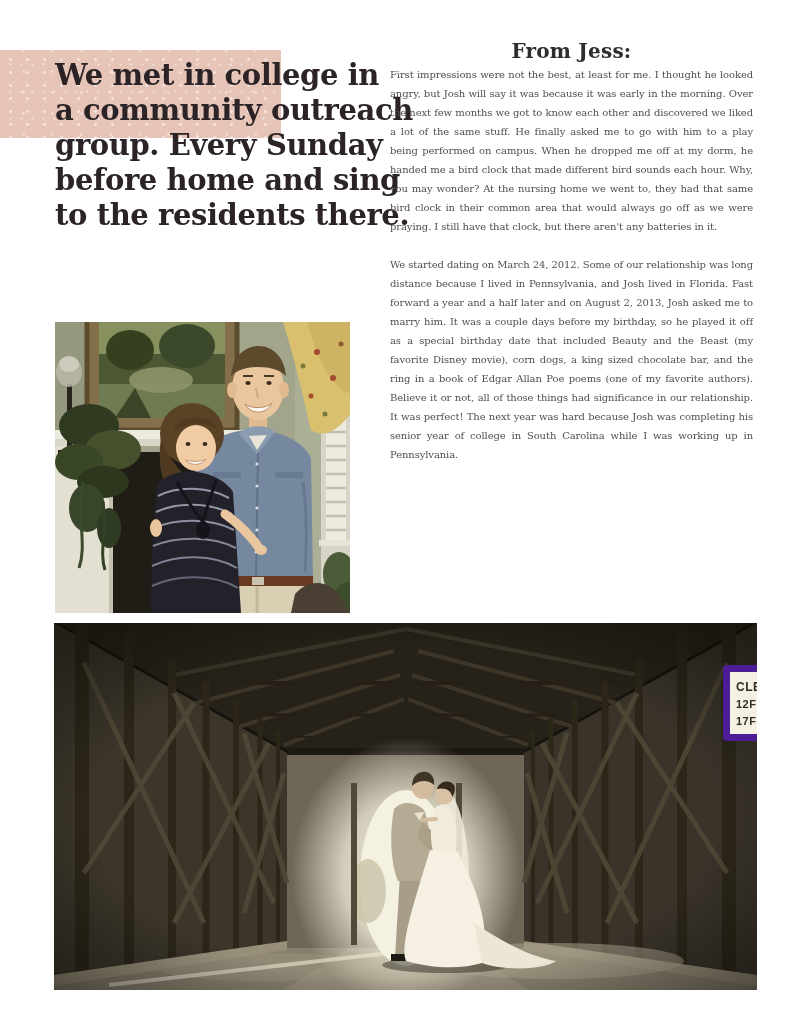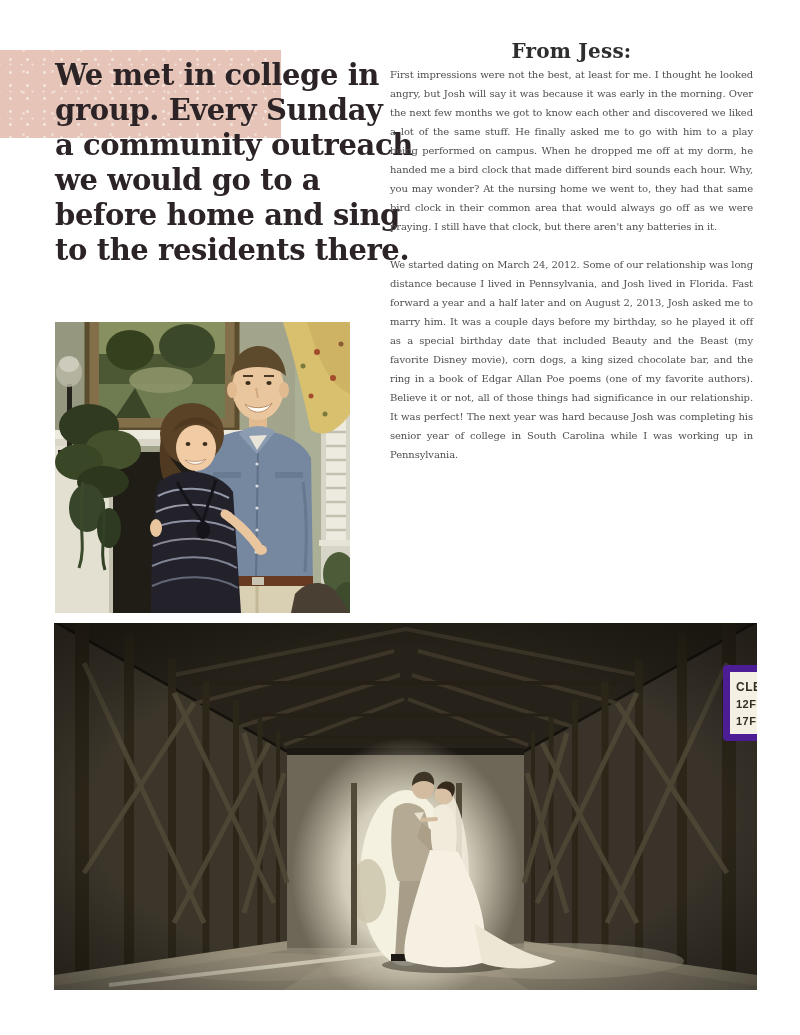--- a/index.html
+++ b/index.html
@@ -53,23 +53,22 @@
 </style>
 </head>
 <body>
 
 <div class="page">
 
   <div class="pink-block"></div>
 
   <div class="quote-block">
     <div class="quote-line">We met in college in</div>
+    <div class="quote-line">a community outreach</div>
     <div class="quote-line">group. Every Sunday</div>
-    <div class="quote-line">a community outreach</div>
-    <div class="quote-line">we would go to a</div>
     <div class="quote-line">before home and sing</div>
     <div class="quote-line">to the residents there.</div>
   </div>
 
   <div class="right-col">
     <h2 class="from-heading">From Jess:</h2>
     <p class="body-para">First impressions were not the best, at least for me. I thought he looked angry, but Josh will say it was because it was early in the morning. Over the next few months we got to know each other and discovered we liked a lot of the same stuff. He finally asked me to go with him to a play being performed on campus. When he dropped me off at my dorm, he handed me a bird clock that made different bird sounds each hour. Why, you may wonder? At the nursing home we went to, they had that same bird clock in their common area that would always go off as we were praying. I still have that clock, but there aren't any batteries in it.</p>
     <p class="body-para">We started dating on March 24, 2012. Some of our relationship was long distance because I lived in Pennsylvania, and Josh lived in Florida. Fast forward a year and a half later and on August 2, 2013, Josh asked me to marry him. It was a couple days before my birthday, so he played it off as a special birthday date that included Beauty and the Beast (my favorite Disney movie), corn dogs, a king sized chocolate bar, and the ring in a book of Edgar Allan Poe poems (one of my favorite authors). Believe it or not, all of those things had significance in our relationship. It was perfect! The next year was hard because Josh was completing his senior year of college in South Carolina while I was working up in Pennsylvania.</p>
   </div>
 

